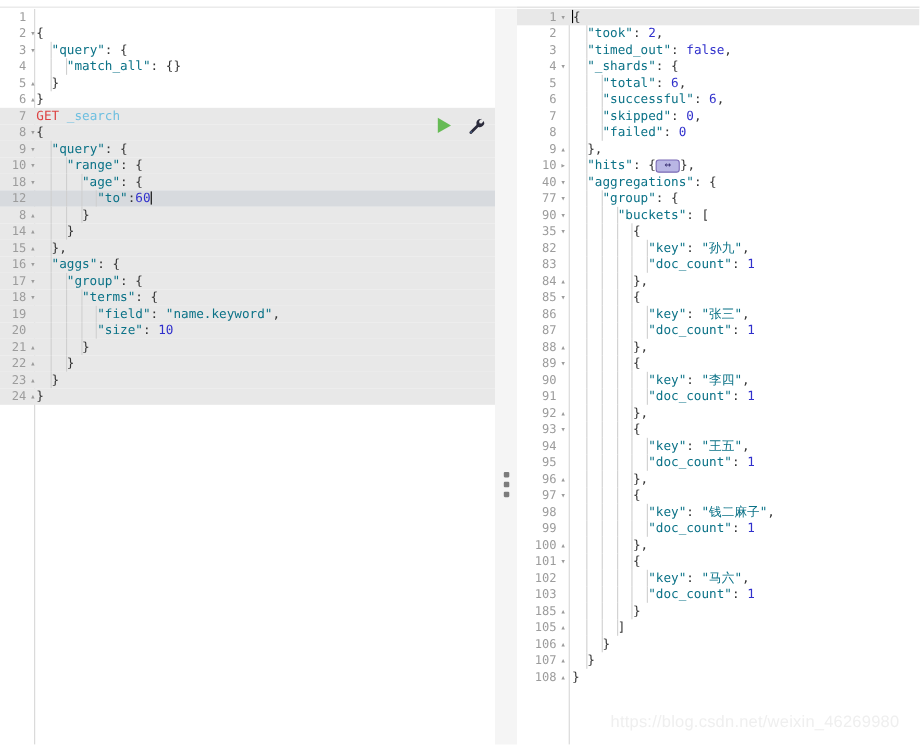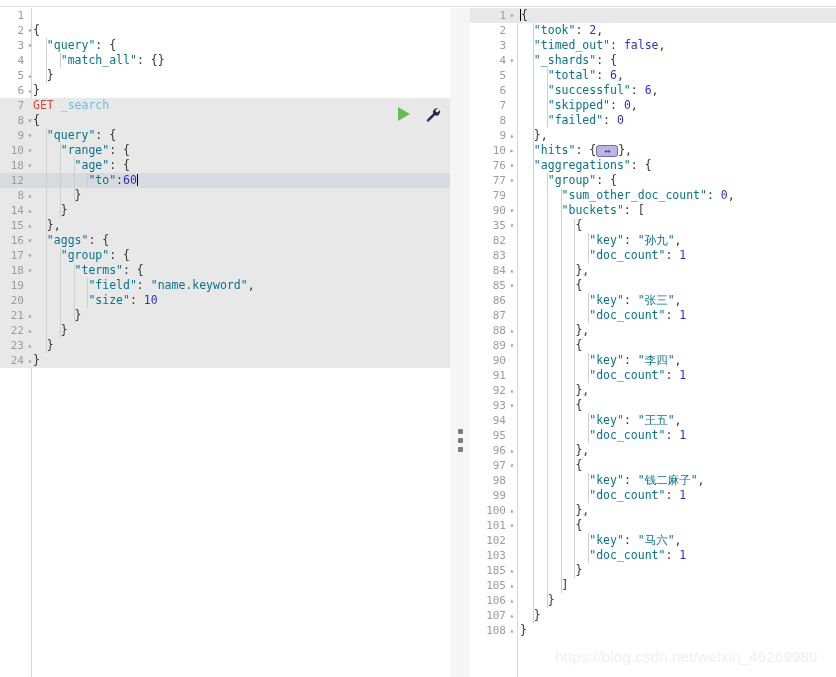--- a/index.html
+++ b/index.html
@@ -275,23 +275,22 @@
         <div class="row hl"><span class="ln">1</span><span class="fold">▾</span><span class="code"><span class="caret"></span><span class="t-punc">{</span></span></div>
         <div class="row"><span class="ln">2</span><span class="iguide" style="left: 62.84px;"></span><span class="code"><span>  </span><span class="t-key">"took"</span><span class="t-punc">: </span><span class="t-num">2</span><span class="t-punc">,</span></span></div>
         <div class="row"><span class="ln">3</span><span class="iguide" style="left: 62.84px;"></span><span class="code"><span>  </span><span class="t-key">"timed_out"</span><span class="t-punc">: </span><span class="t-bool">false</span><span class="t-punc">,</span></span></div>
         <div class="row"><span class="ln">4</span><span class="fold">▾</span><span class="iguide" style="left: 62.84px;"></span><span class="code"><span>  </span><span class="t-key">"_shards"</span><span class="t-punc">: {</span></span></div>
         <div class="row"><span class="ln">5</span><span class="iguide" style="left: 62.84px;"></span><span class="iguide" style="left: 76.68px;"></span><span class="code"><span>    </span><span class="t-key">"total"</span><span class="t-punc">: </span><span class="t-num">6</span><span class="t-punc">,</span></span></div>
         <div class="row"><span class="ln">6</span><span class="iguide" style="left: 62.84px;"></span><span class="iguide" style="left: 76.68px;"></span><span class="code"><span>    </span><span class="t-key">"successful"</span><span class="t-punc">: </span><span class="t-num">6</span><span class="t-punc">,</span></span></div>
         <div class="row"><span class="ln">7</span><span class="iguide" style="left: 62.84px;"></span><span class="iguide" style="left: 76.68px;"></span><span class="code"><span>    </span><span class="t-key">"skipped"</span><span class="t-punc">: </span><span class="t-num">0</span><span class="t-punc">,</span></span></div>
         <div class="row"><span class="ln">8</span><span class="iguide" style="left: 62.84px;"></span><span class="iguide" style="left: 76.68px;"></span><span class="code"><span>    </span><span class="t-key">"failed"</span><span class="t-punc">: </span><span class="t-num">0</span></span></div>
         <div class="row"><span class="ln">9</span><span class="fold">▴</span><span class="iguide" style="left: 62.84px;"></span><span class="code"><span>  </span><span class="t-punc">},</span></span></div>
         <div class="row"><span class="ln">10</span><span class="fold">▸</span><span class="iguide" style="left: 62.84px;"></span><span class="code"><span>  </span><span class="t-key">"hits"</span><span class="t-punc">: {</span><span class="foldwidget"></span><span class="t-punc">},</span></span></div>
-        <div class="row"><span class="ln">76</span><span class="fold">▾</span><span class="iguide" style="left: 62.84px;"></span><span class="code"><span>  </span><span class="t-key">"aggregations"</span><span class="t-punc">: {</span></span></div>
+        <div class="row"><span class="ln">40</span><span class="fold">▾</span><span class="iguide" style="left: 62.84px;"></span><span class="code"><span>  </span><span class="t-key">"aggregations"</span><span class="t-punc">: {</span></span></div>
         <div class="row"><span class="ln">77</span><span class="fold">▾</span><span class="iguide" style="left: 62.84px;"></span><span class="iguide" style="left: 76.68px;"></span><span class="code"><span>    </span><span class="t-key">"group"</span><span class="t-punc">: {</span></span></div>
-        <div class="row"><span class="ln">79</span><span class="iguide" style="left: 62.84px;"></span><span class="iguide" style="left: 76.68px;"></span><span class="iguide" style="left: 90.52px;"></span><span class="code"><span>      </span><span class="t-key">"sum_other_doc_count"</span><span class="t-punc">: </span><span class="t-num">0</span><span class="t-punc">,</span></span></div>
         <div class="row"><span class="ln">90</span><span class="fold">▾</span><span class="iguide" style="left: 62.84px;"></span><span class="iguide" style="left: 76.68px;"></span><span class="iguide" style="left: 90.52px;"></span><span class="code"><span>      </span><span class="t-key">"buckets"</span><span class="t-punc">: [</span></span></div>
         <div class="row"><span class="ln">35</span><span class="fold">▾</span><span class="iguide" style="left: 62.84px;"></span><span class="iguide" style="left: 76.68px;"></span><span class="iguide" style="left: 90.52px;"></span><span class="iguide" style="left: 104.36px;"></span><span class="code"><span>        </span><span class="t-punc">{</span></span></div>
         <div class="row"><span class="ln">82</span><span class="iguide" style="left: 62.84px;"></span><span class="iguide" style="left: 76.68px;"></span><span class="iguide" style="left: 90.52px;"></span><span class="iguide" style="left: 104.36px;"></span><span class="iguide" style="left: 118.2px;"></span><span class="code"><span>          </span><span class="t-key">"key"</span><span class="t-punc">: </span><span class="t-str">"孙九"</span><span class="t-punc">,</span></span></div>
         <div class="row"><span class="ln">83</span><span class="iguide" style="left: 62.84px;"></span><span class="iguide" style="left: 76.68px;"></span><span class="iguide" style="left: 90.52px;"></span><span class="iguide" style="left: 104.36px;"></span><span class="iguide" style="left: 118.2px;"></span><span class="code"><span>          </span><span class="t-key">"doc_count"</span><span class="t-punc">: </span><span class="t-num">1</span></span></div>
         <div class="row"><span class="ln">84</span><span class="fold">▴</span><span class="iguide" style="left: 62.84px;"></span><span class="iguide" style="left: 76.68px;"></span><span class="iguide" style="left: 90.52px;"></span><span class="iguide" style="left: 104.36px;"></span><span class="code"><span>        </span><span class="t-punc">},</span></span></div>
         <div class="row"><span class="ln">85</span><span class="fold">▾</span><span class="iguide" style="left: 62.84px;"></span><span class="iguide" style="left: 76.68px;"></span><span class="iguide" style="left: 90.52px;"></span><span class="iguide" style="left: 104.36px;"></span><span class="code"><span>        </span><span class="t-punc">{</span></span></div>
         <div class="row"><span class="ln">86</span><span class="iguide" style="left: 62.84px;"></span><span class="iguide" style="left: 76.68px;"></span><span class="iguide" style="left: 90.52px;"></span><span class="iguide" style="left: 104.36px;"></span><span class="iguide" style="left: 118.2px;"></span><span class="code"><span>          </span><span class="t-key">"key"</span><span class="t-punc">: </span><span class="t-str">"张三"</span><span class="t-punc">,</span></span></div>
         <div class="row"><span class="ln">87</span><span class="iguide" style="left: 62.84px;"></span><span class="iguide" style="left: 76.68px;"></span><span class="iguide" style="left: 90.52px;"></span><span class="iguide" style="left: 104.36px;"></span><span class="iguide" style="left: 118.2px;"></span><span class="code"><span>          </span><span class="t-key">"doc_count"</span><span class="t-punc">: </span><span class="t-num">1</span></span></div>
         <div class="row"><span class="ln">88</span><span class="fold">▴</span><span class="iguide" style="left: 62.84px;"></span><span class="iguide" style="left: 76.68px;"></span><span class="iguide" style="left: 90.52px;"></span><span class="iguide" style="left: 104.36px;"></span><span class="code"><span>        </span><span class="t-punc">},</span></span></div>
         <div class="row"><span class="ln">89</span><span class="fold">▾</span><span class="iguide" style="left: 62.84px;"></span><span class="iguide" style="left: 76.68px;"></span><span class="iguide" style="left: 90.52px;"></span><span class="iguide" style="left: 104.36px;"></span><span class="code"><span>        </span><span class="t-punc">{</span></span></div>

